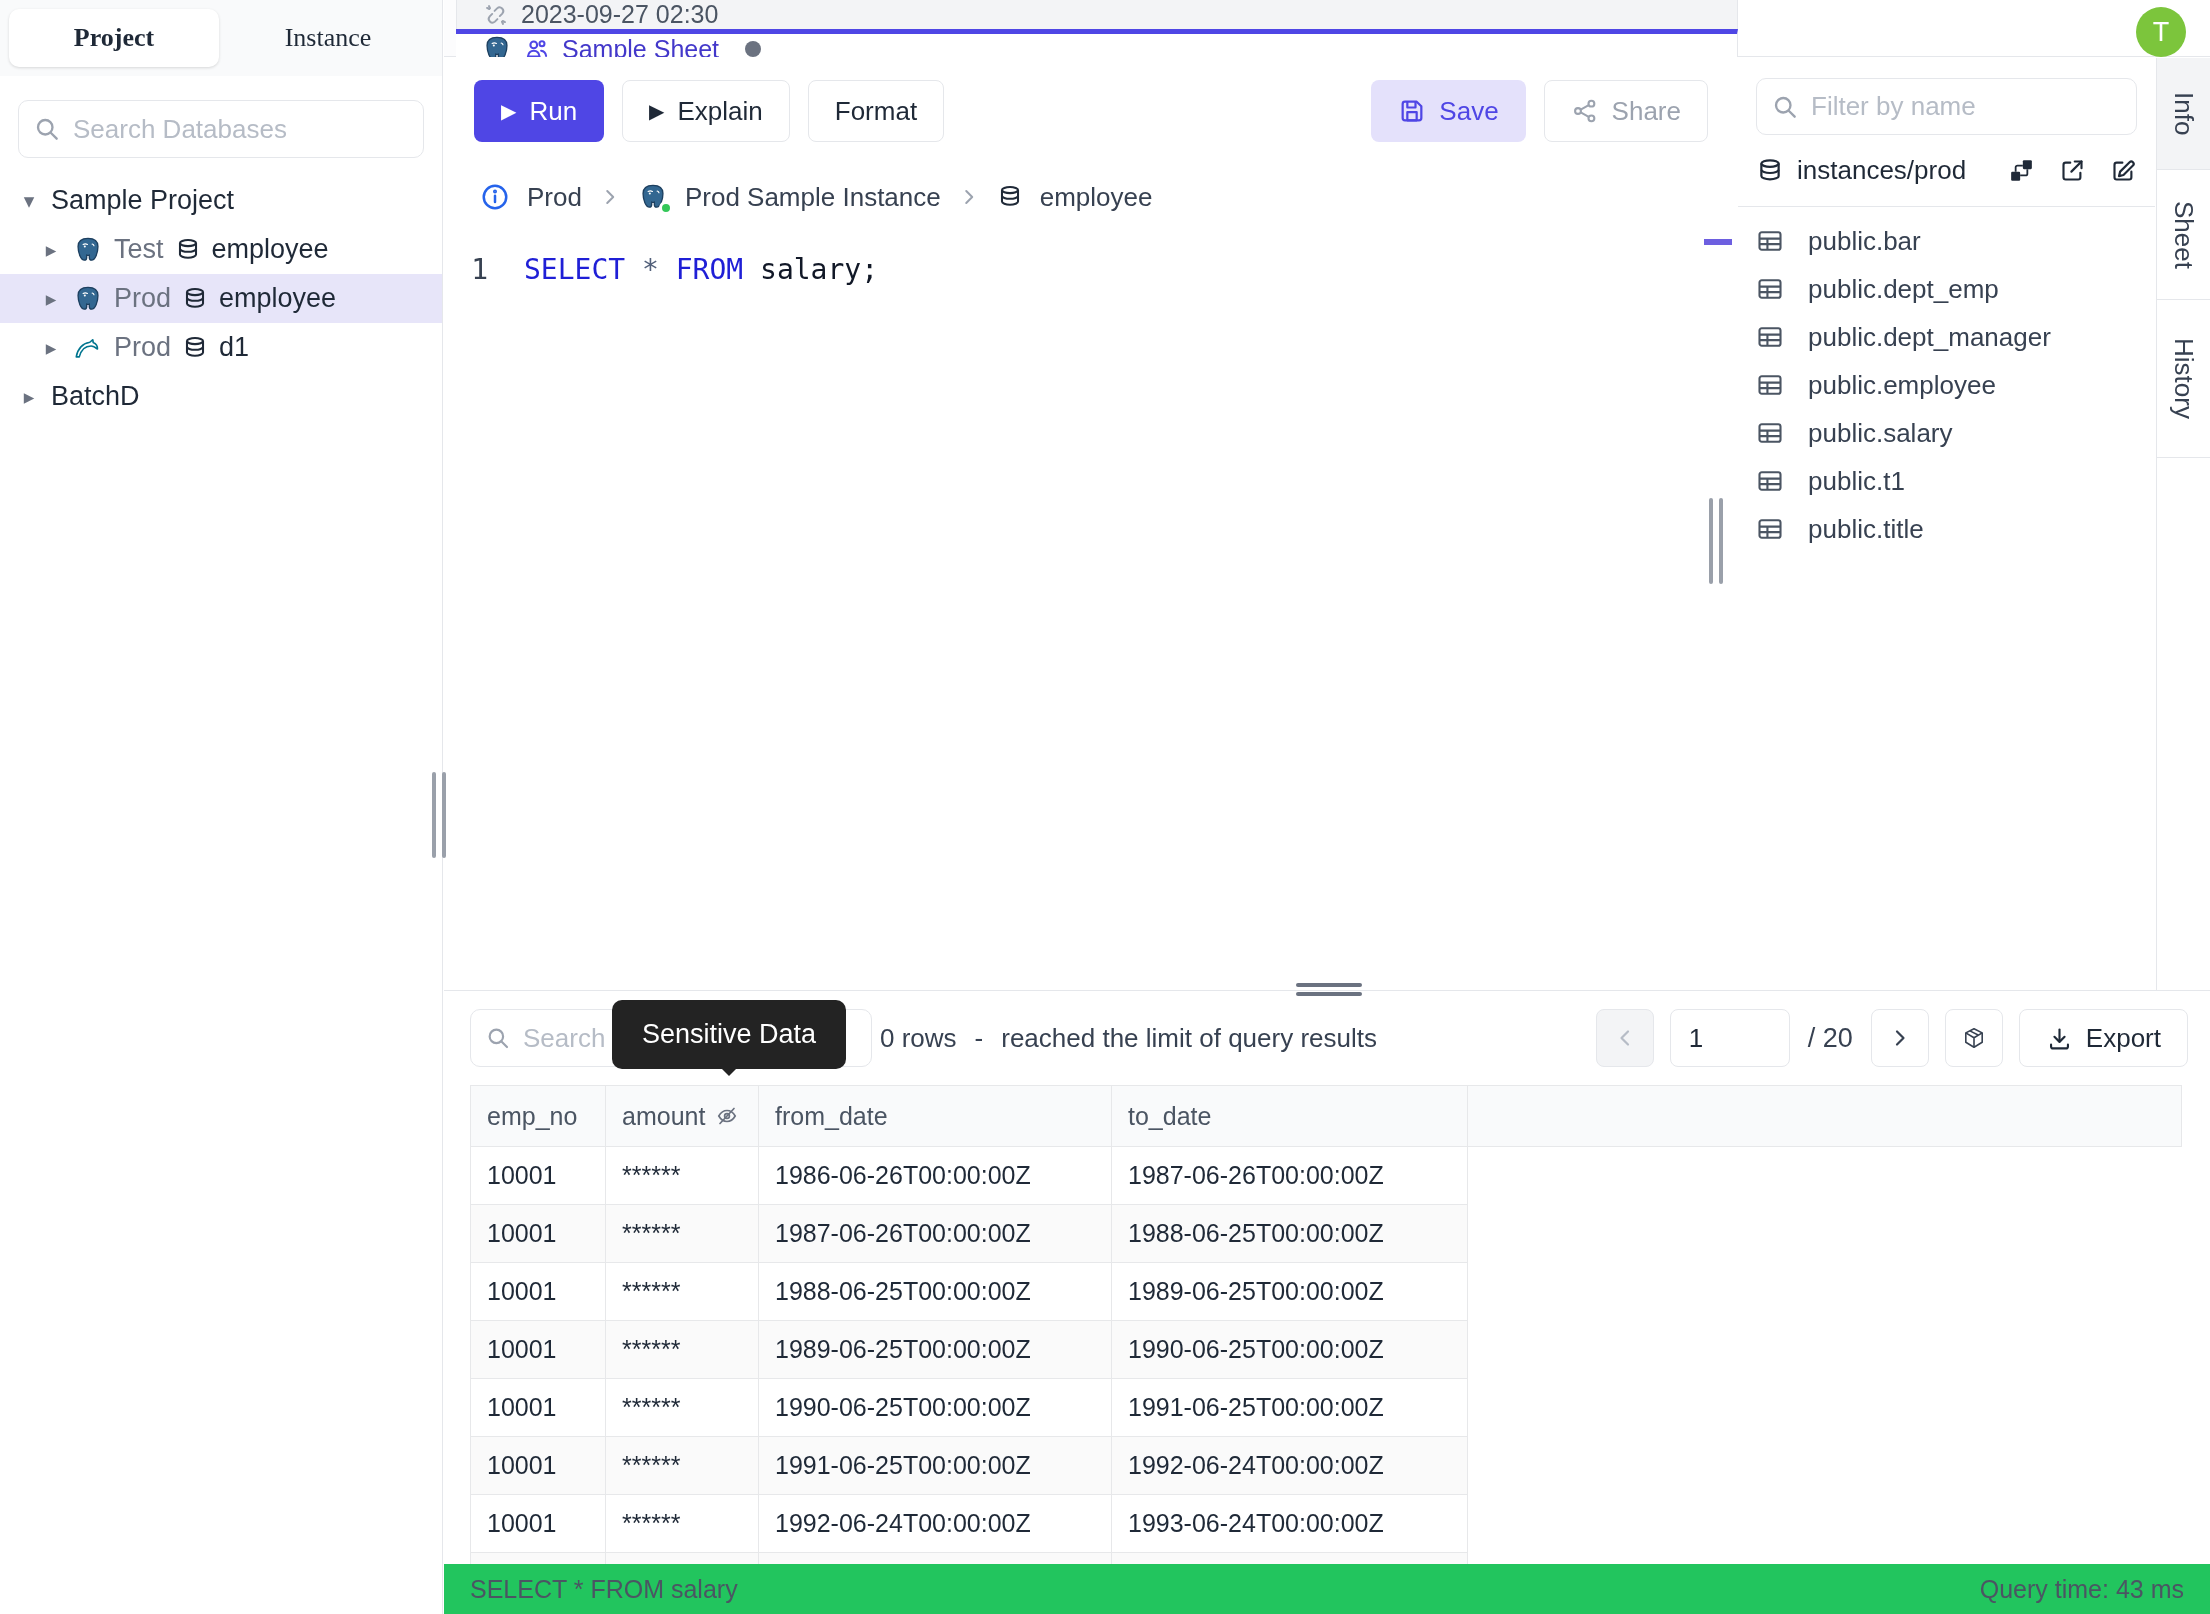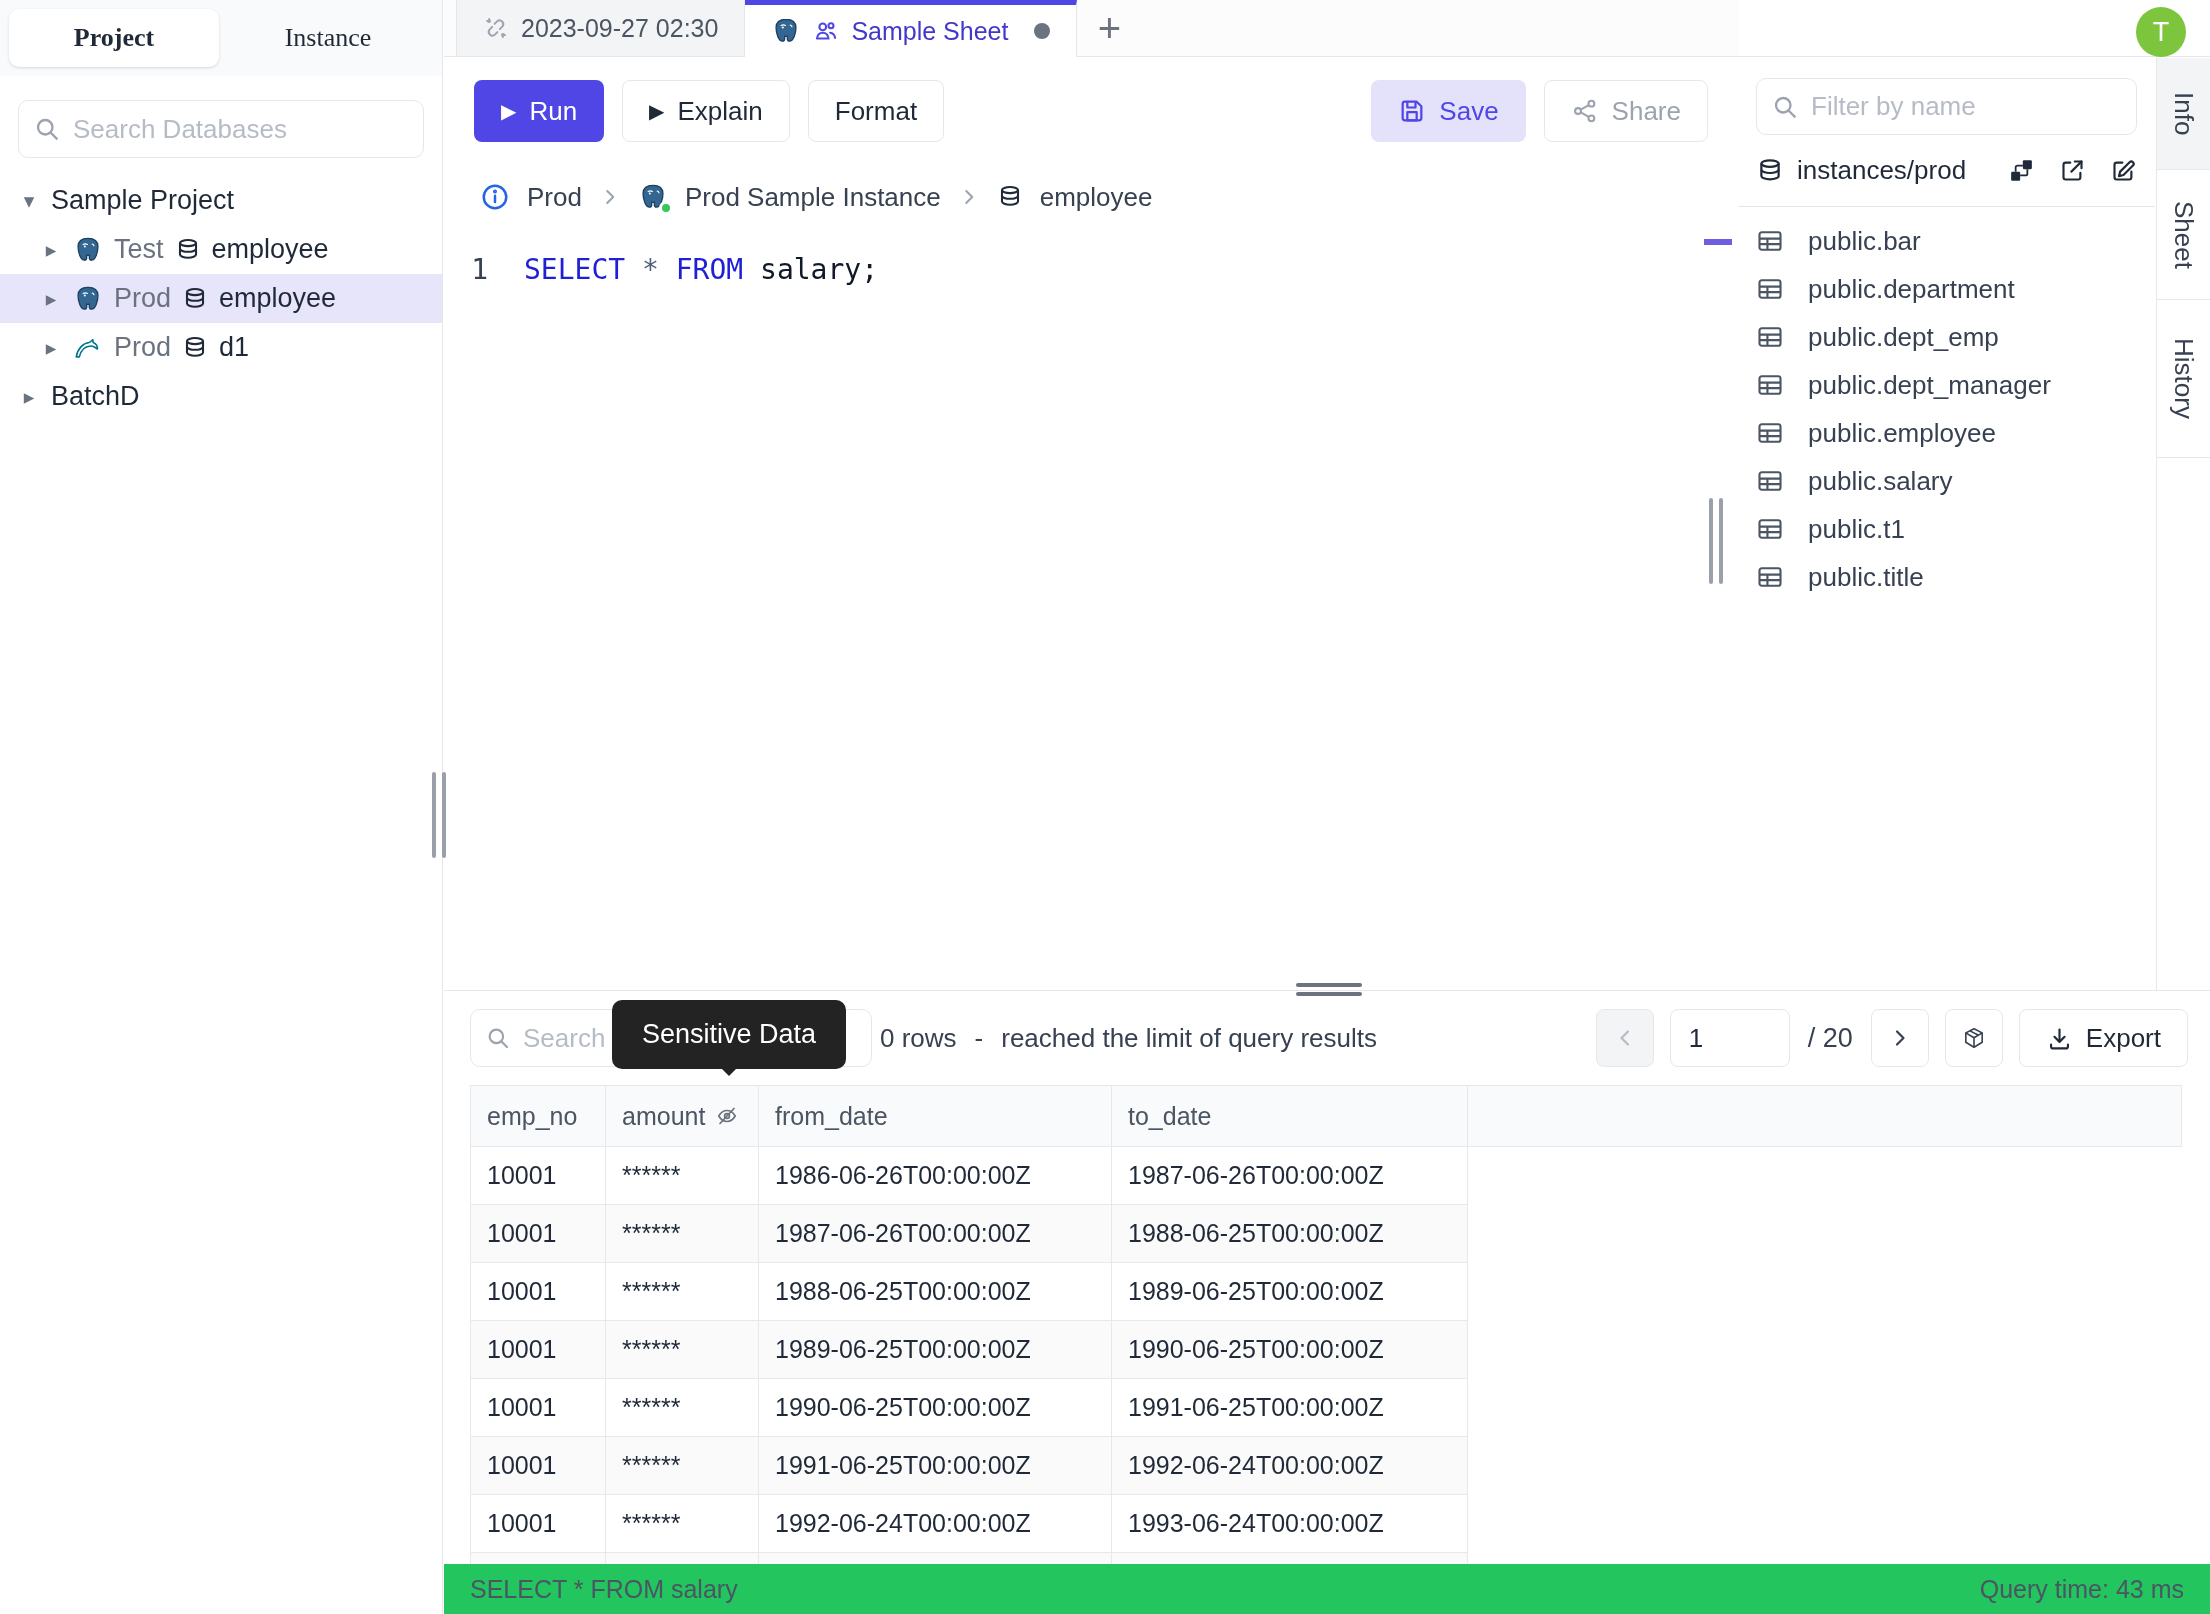--- a/index.html
+++ b/index.html
@@ -24,21 +24,21 @@
   .tree-row.selected { background:#e7e5f9; }
   .caret { color:#6b7280; font-size:21px; width:22px; display:inline-flex; justify-content:center; flex:none; }
   .tree-label { color:#1f2937; }
   .env { color:#6b7280; }
   .dbname { color:#1f2937; }
   .icn.engine { width:30px; height:30px; }
   .icn.dark { color:#1f2937; }
 
   
   .main { position:absolute; left:444px; top:0; width:1294px; height:990px; display:flex; flex-direction:column; background:#fff; }
-  .tabstrip { height:57px; display:flex; align-items:stretch; border-bottom:1px solid #e5e7eb; background:#fcfcfd; padding-left:12px; }
+  .tabstrip { height:57px; display:flex; align-items:stretch; border-bottom:1px solid #e5e7eb; background:#fcfcfd; padding-left:12px;flex-direction:column; }
   .sheet-tab { display:flex; align-items:center; gap:12px; padding:0 26px; font-size:25px; color:#4b5563; background:#f3f4f6; border-left:1px solid #e5e7eb; border-right:1px solid #e5e7eb; cursor:pointer; }
   .sheet-tab .icn { color:#9ca3af; }
   .sheet-tab.active { background:#fff; color:#4338ca; border-top:5px solid #4f46e5; margin-bottom:-1px; border-left:none; }
   .sheet-tab.active .icn.users { color:#4f46e5; }
   .dirty-dot { width:16px; height:16px; border-radius:50%; background:#6b7280; margin-left:14px; }
   .newtab { width:64px; display:flex; align-items:center; justify-content:center; font-size:40px; color:#6b7280; cursor:pointer; font-weight:300; }
 
   .toolbar { height:108px; display:flex; align-items:center; gap:18px; padding:0 30px; background:#fff; }
   .btn { height:62px; display:inline-flex; align-items:center; gap:13px; padding:0 26px; border-radius:8px; font-size:26px; border:1px solid transparent; cursor:pointer; background:#fff; font-family:inherit; }
   .btn .icn { width:28px; height:28px; }
@@ -385,29 +385,20 @@
             </span>
             <span>public.bar</span>
           </div>
           <div class="tbl-row">
             <span class="icn">
               <svg viewBox="0 0 24 24" fill="none" stroke="currentColor" stroke-width="1.8">
                 <rect x="3" y="4.5" width="18" height="15" rx="2"></rect>
                 <path d="M3 10h18M3 14.7h18M9.8 10v9.5"></path>
               </svg>
             </span>
-            <span>public.department</span>
-          </div>
-          <div class="tbl-row">
-            <span class="icn">
-              <svg viewBox="0 0 24 24" fill="none" stroke="currentColor" stroke-width="1.8">
-                <rect x="3" y="4.5" width="18" height="15" rx="2"></rect>
-                <path d="M3 10h18M3 14.7h18M9.8 10v9.5"></path>
-              </svg>
-            </span>
             <span>public.dept_emp</span>
           </div>
           <div class="tbl-row">
             <span class="icn">
               <svg viewBox="0 0 24 24" fill="none" stroke="currentColor" stroke-width="1.8">
                 <rect x="3" y="4.5" width="18" height="15" rx="2"></rect>
                 <path d="M3 10h18M3 14.7h18M9.8 10v9.5"></path>
               </svg>
             </span>
             <span>public.dept_manager</span>

